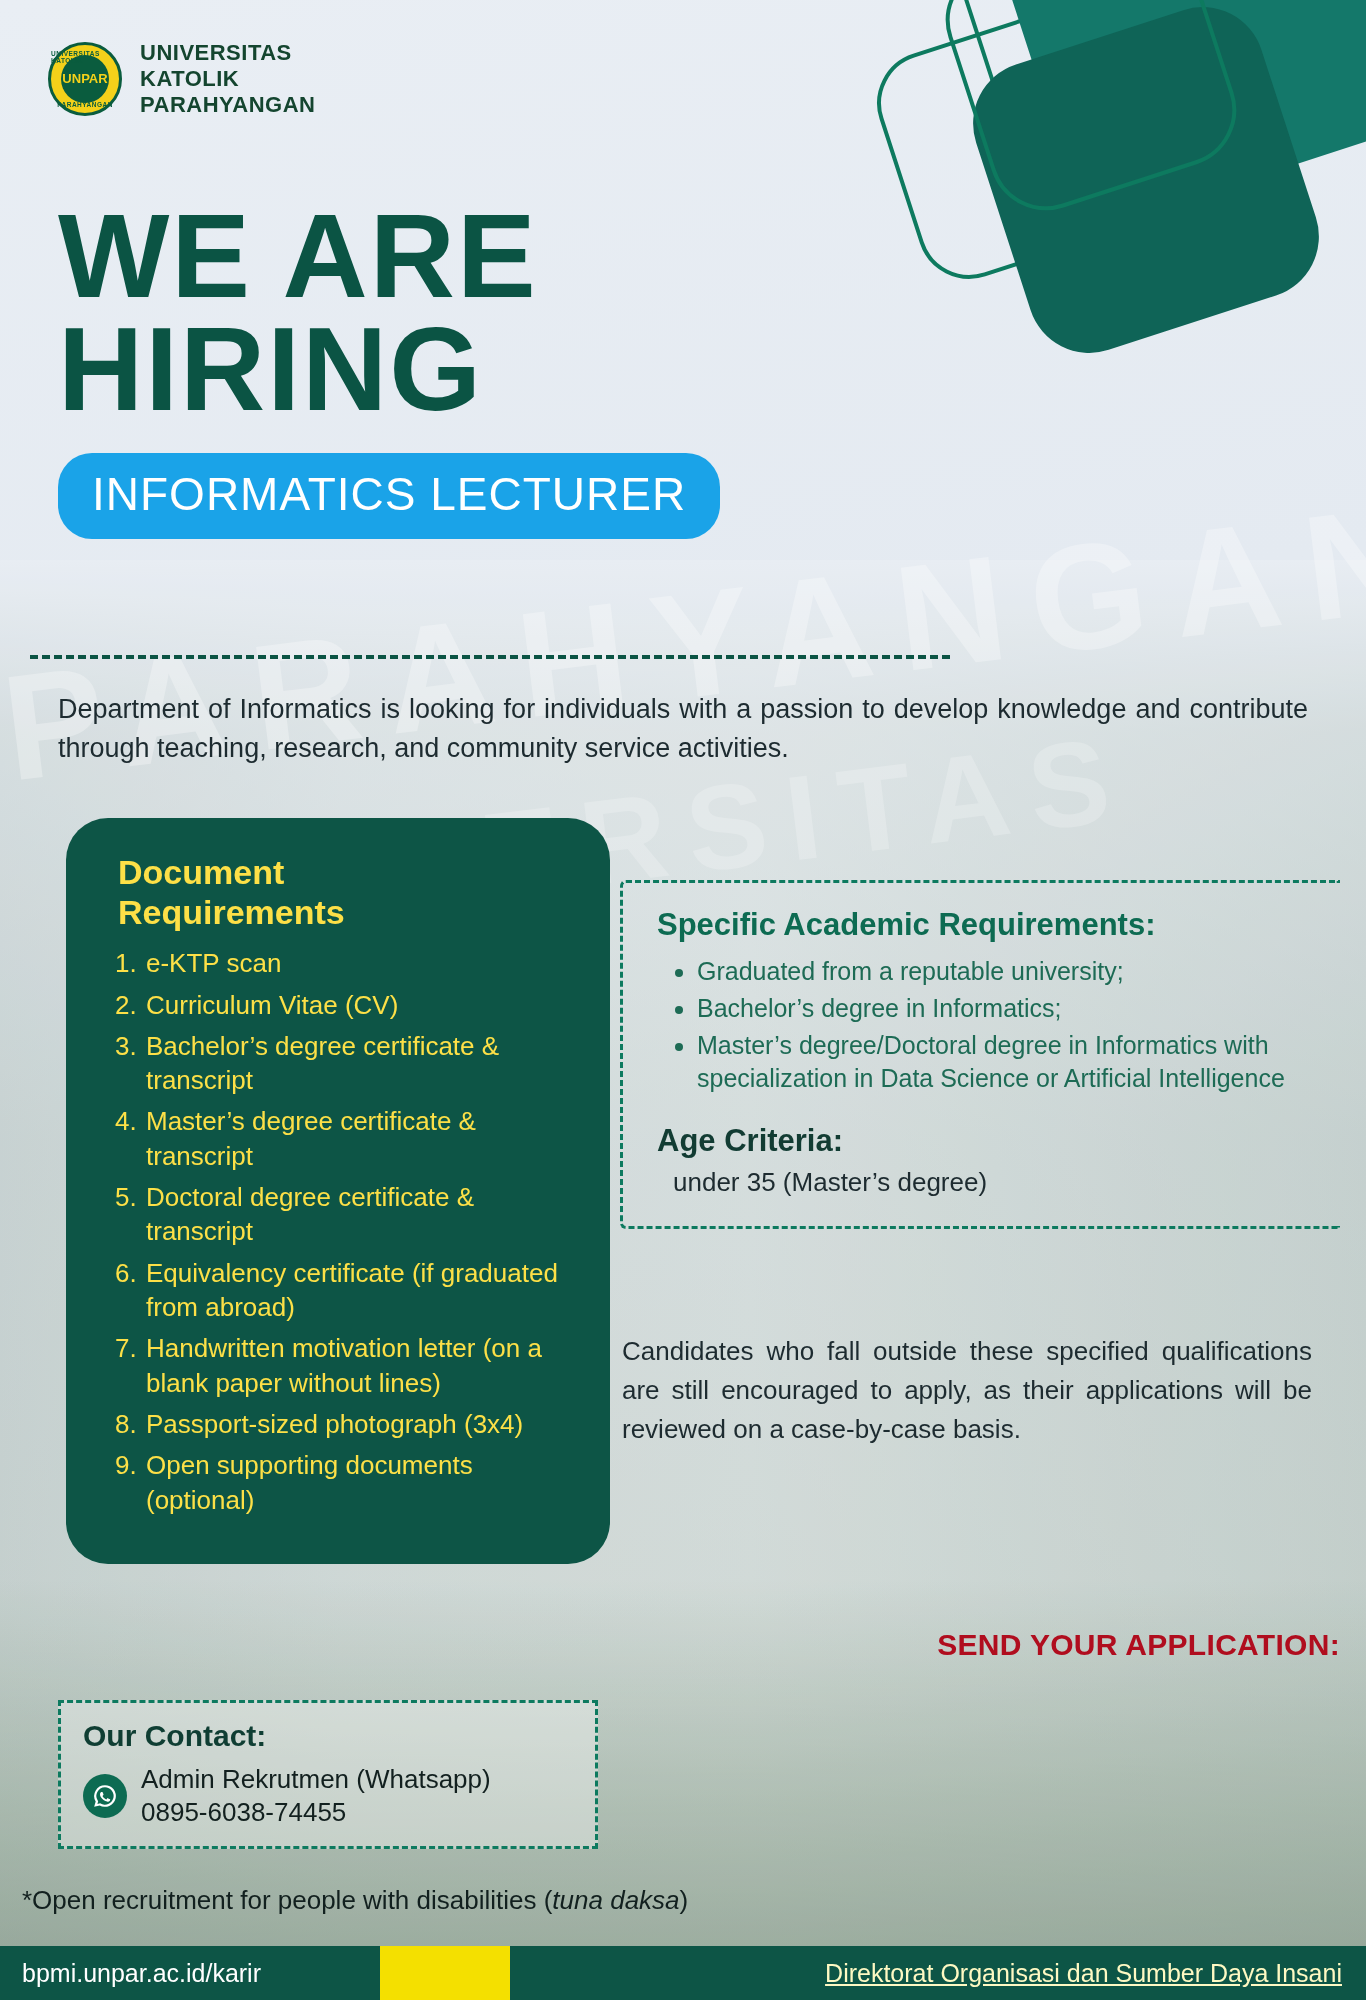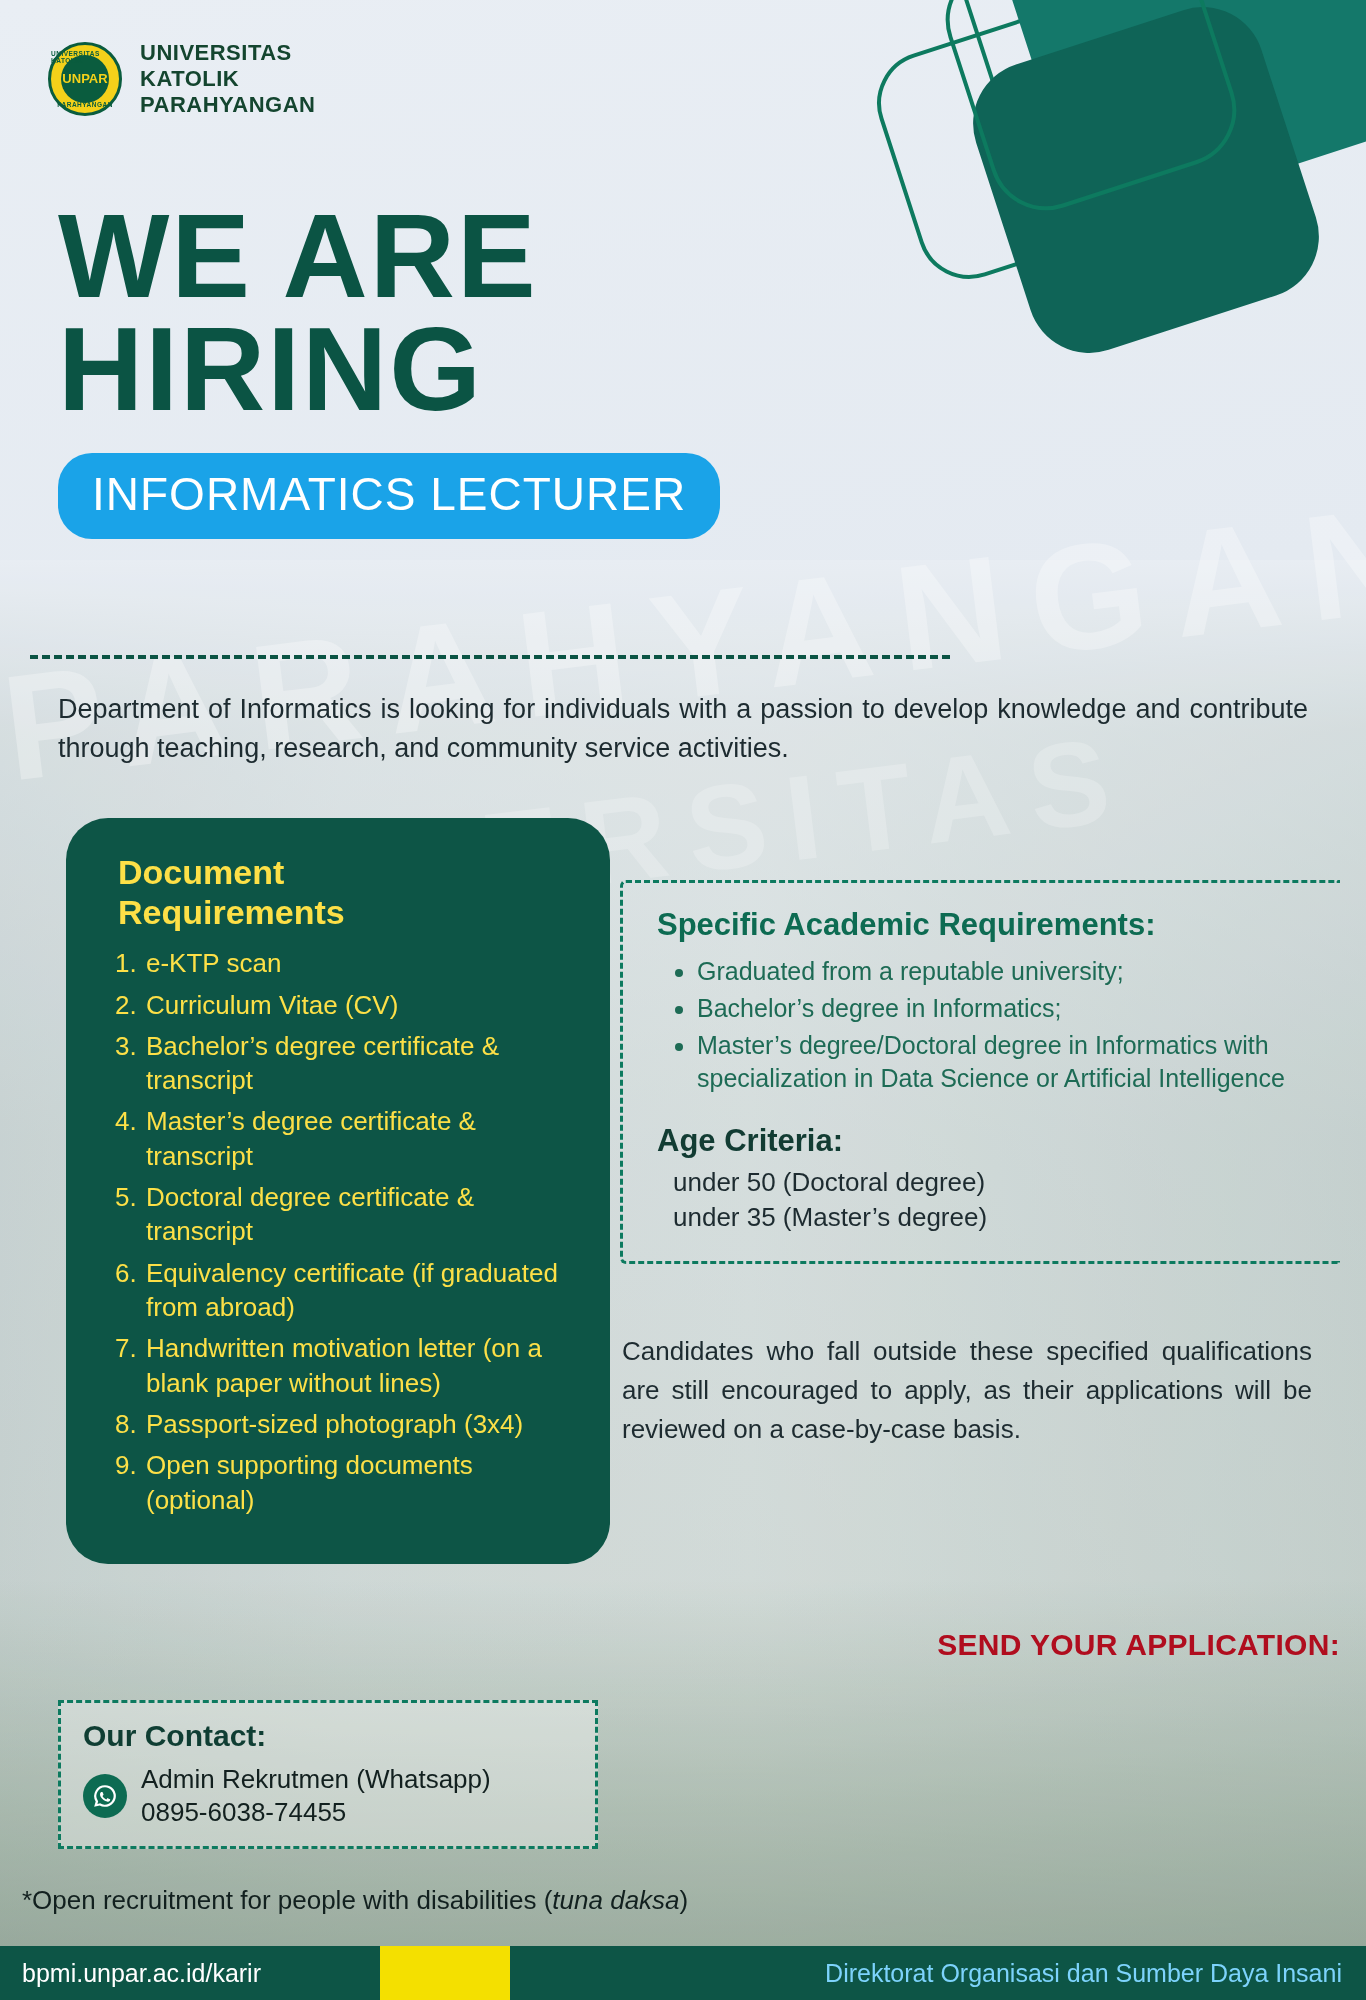--- a/index.html
+++ b/index.html
@@ -348,27 +348,28 @@
   }
   .footer-mid {
     width: 130px;
     height: 54px;
     background: #f4e000;
   }
   .footer-right {
     flex: 1;
     height: 54px;
     background: #0d5546;
-    color: #7dd3fc;
+    color: #fef9c3;
     display: flex;
     align-items: center;
     justify-content: flex-end;
     padding-right: 24px;
     box-sizing: border-box;
     font-size: 25px;
+    text-decoration: underline;
   }
 </style>
 </head>
 <body>
 
 <div class="poster">
 
   <div class="photo-bg"></div>
   <div class="ghost-text">PARAHYANGAN</div>
   <div class="ghost-text2">UNIVERSITAS</div>
@@ -425,21 +426,20 @@
   </div>
 
   <div class="req-box">
     <h3>Specific Academic Requirements:</h3>
     <ul>
       <li>Graduated from a reputable university;</li>
       <li>Bachelor’s degree in Informatics;</li>
       <li>Master’s degree/Doctoral degree in Informatics with specialization in Data Science or Artificial Intelligence</li>
     </ul>
     <div class="age-title">Age Criteria:</div>
-    <div class="age-line">under 50 (Doctoral degree)</div>
     <div class="age-line">under 35 (Master’s degree)</div>
   </div>
 
   <div class="note">Candidates who fall outside these specified qualifications are still encouraged to apply, as their applications will be reviewed on a case-by-case basis.</div>
 
   <div class="send-label">SEND YOUR APPLICATION:</div>
 
   <div class="contact-box">
     <h4>Our Contact:</h4>
     <div class="contact-row">

